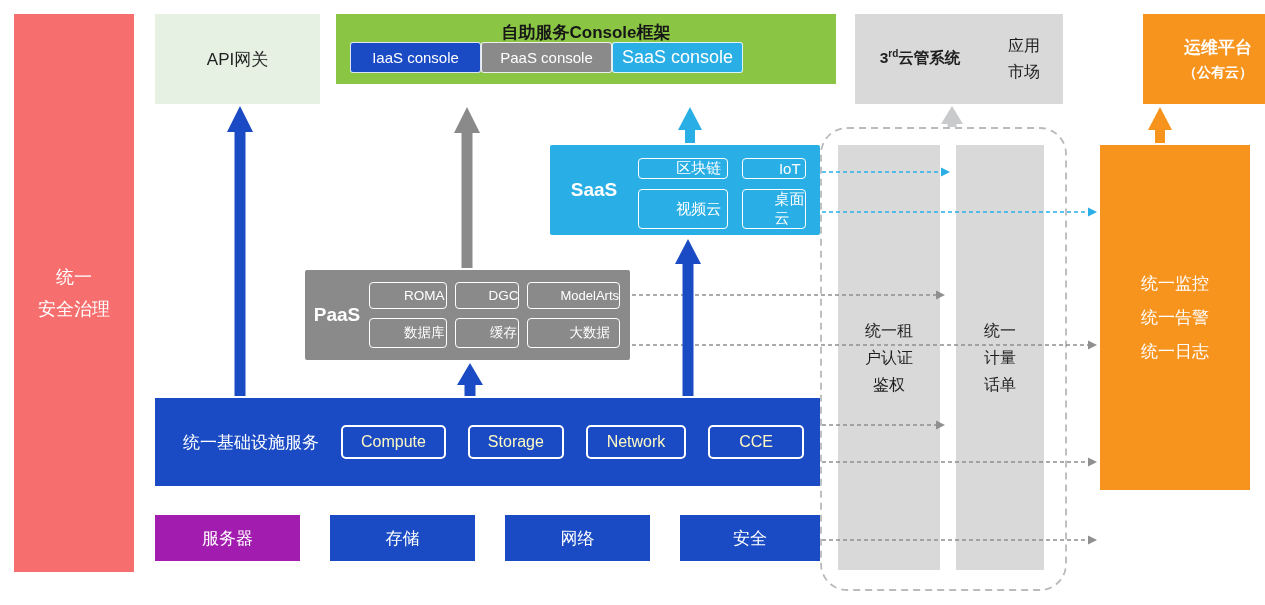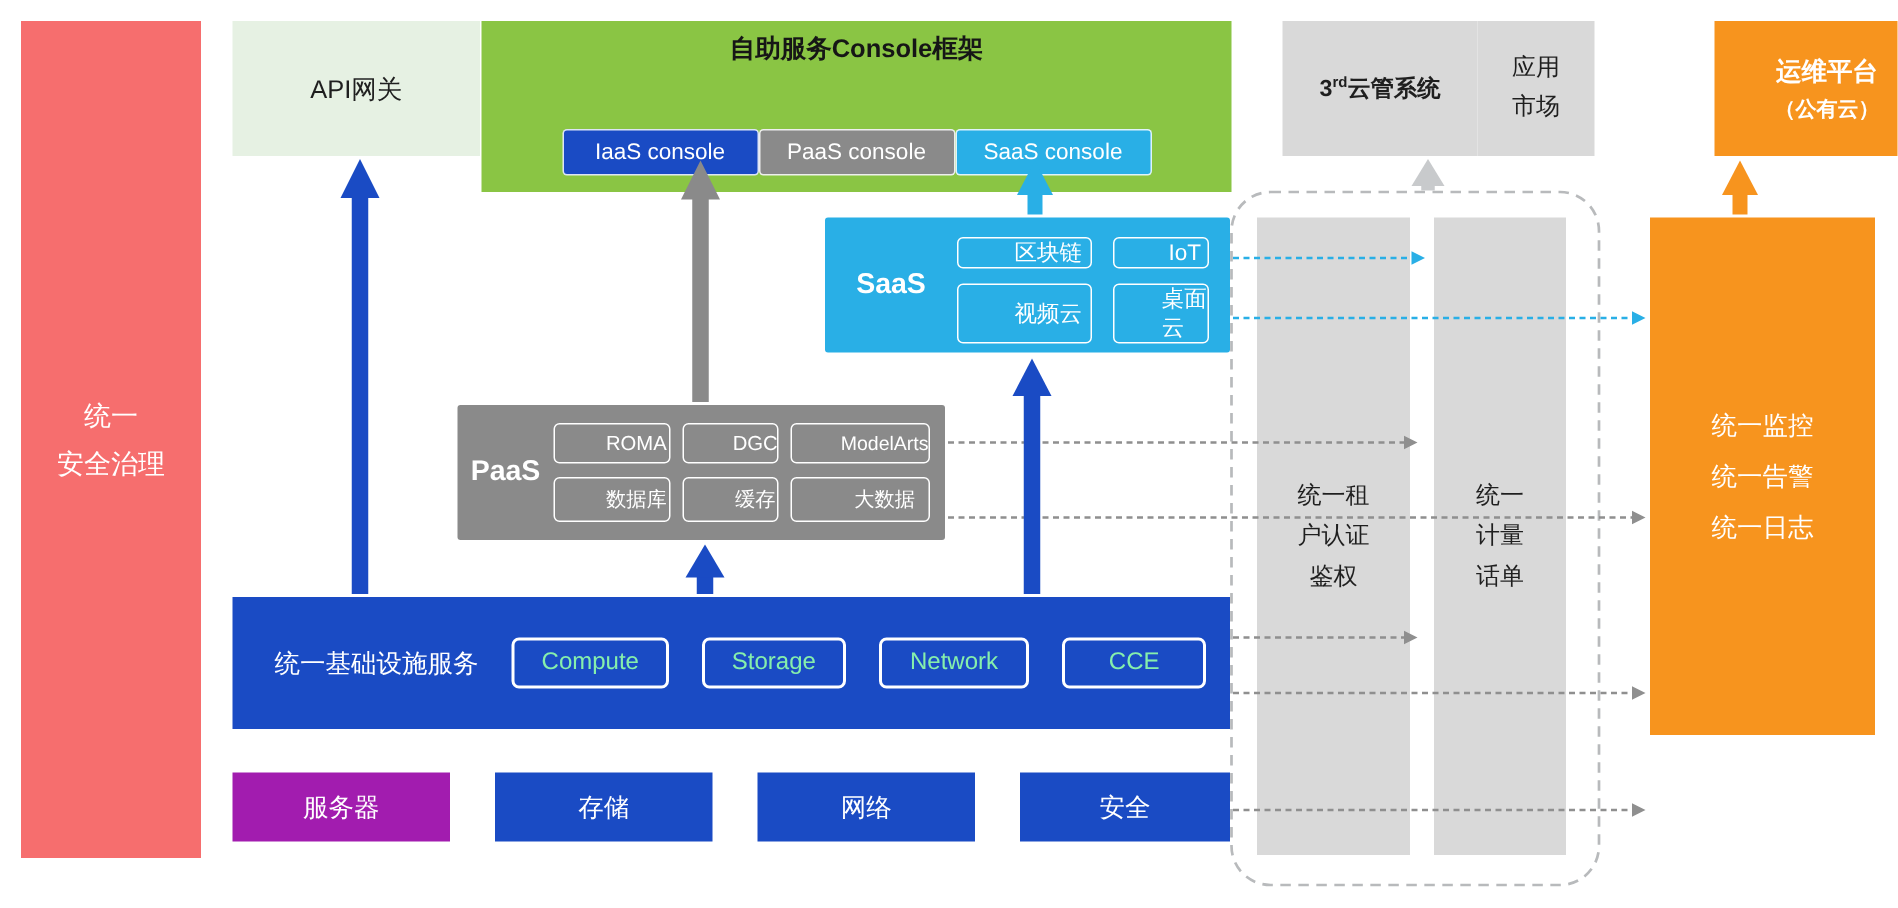--- a/index.html
+++ b/index.html
@@ -1,21 +1,21 @@
 <!DOCTYPE html>
 <html><head>
 <meta charset="utf-8">
 <style>
   * { margin:0; padding:0; box-sizing:border-box; }
   body { font-family:"Liberation Sans","DejaVu Sans",sans-serif; background:#fff; }
   #canvas { position:relative; width:1265px; height:605px; background:#ffffff; overflow:hidden; }
   .abs { position:absolute; }
   .cc { display:flex; align-items:center; justify-content:center; text-align:center; }
   .col { flex-direction:column; }
-  .chip { border:2px solid #fff; border-radius:5px; color:#86efac; display:flex; align-items:center; justify-content:center; }
+  .chip { border:2px solid #fff; border-radius:5px; color:#fef9c3; display:flex; align-items:center; justify-content:center; }
   .thinchip { border:1.5px solid #fff; border-radius:4px; color:#fff; display:flex; align-items:center; justify-content:center;padding-left:32px; }
   .whitetext { color:#ffffff; }
   .darktext { color:#1f1f1f; }
   #connector-layer { position:absolute; inset:0; z-index:5; pointer-events:none; }
   .box { z-index:1; }
   .line { display:block; }
 </style>
 </head>
 <body>
 
@@ -81,26 +81,26 @@
 
   <div class="abs cc col box" style="left:14px; top:14px; width:120px; height:558px; background:#F66E6E; color:#fff; font-size:18px; font-weight:500; line-height:1.8;">
     <span class="line">统一</span>
     <span class="line">安全治理</span>
   </div>
 
   <div class="abs cc box darktext" style="left:155px; top:14px; width:165px; height:90px; background:#E6F1E3; font-size:17px; font-weight:500;">
     <span>API网关</span>
   </div>
 
-  <div class="abs box" style="left:321px; top:14px; width:500px; height:114px; background:#8AC544;">
+  <div class="abs box" style="left:336px; top:14px; width:500px; height:70px; background:#8AC544;">
     <div class="cc" style="width:100%; height:36px; color:#161616; font-size:17px; font-weight:600;">自助服务Console框架</div>
-    <div class="abs" style="left:14px; right:14px; bottom:11px; height:31px; display:flex; justify-content:center;">
+    <div class="abs" style="left:14px; right:14px; bottom:11px; height:31px; display:flex; justify-content:flex-start;">
       <div class="cc whitetext" style="width:131px; background:#1A4BC4; border-radius:3px; font-size:15px; border:1px solid rgba(255,255,255,.85);">IaaS console</div>
       <div class="cc whitetext" style="width:131px; background:#8A8A8A; border-radius:3px; font-size:15px; border:1px solid rgba(255,255,255,.85);">PaaS console</div>
-      <div class="cc whitetext" style="width:131px; background:#29AFE6; border-radius:3px; font-size:15px; border:1px solid rgba(255,255,255,.85);">SaaS console</div>
+      <div class="cc whitetext" style="width:131px; background:#29AFE6; border-radius:3px; font-size:18px; border:1px solid rgba(255,255,255,.85);">SaaS console</div>
     </div>
   </div>
 
   <div class="abs cc box darktext" style="left:855px; top:14px; width:130px; height:90px; background:#D9D9D9; font-size:15.5px;font-weight:bold;">
     <span>
       <span>3</span><sup style="font-size:10px;">rd</sup><span>云管系统</span>
     </span>
   </div>
 
   <div class="abs cc col box darktext" style="left:985px; top:14px; width:78px; height:90px; background:#D9D9D9; font-size:16px; line-height:1.6;">

